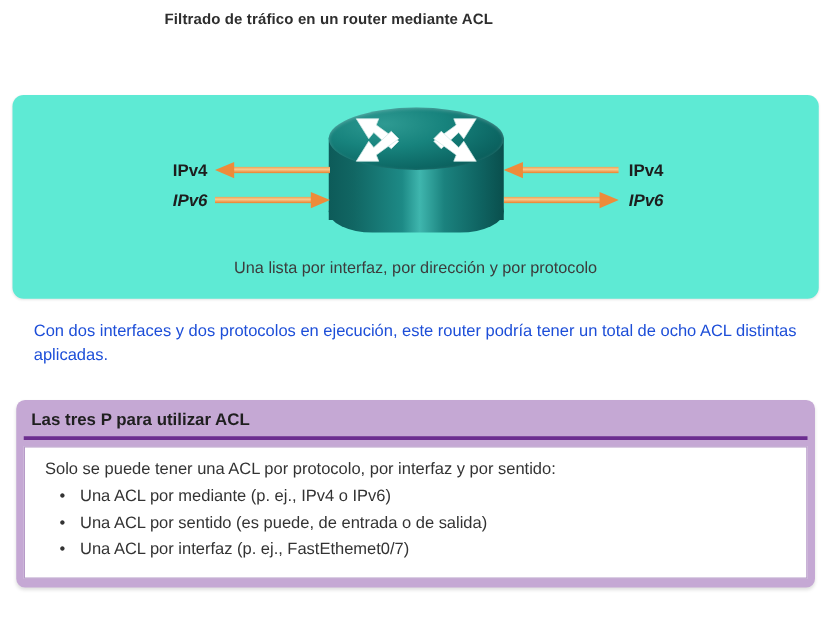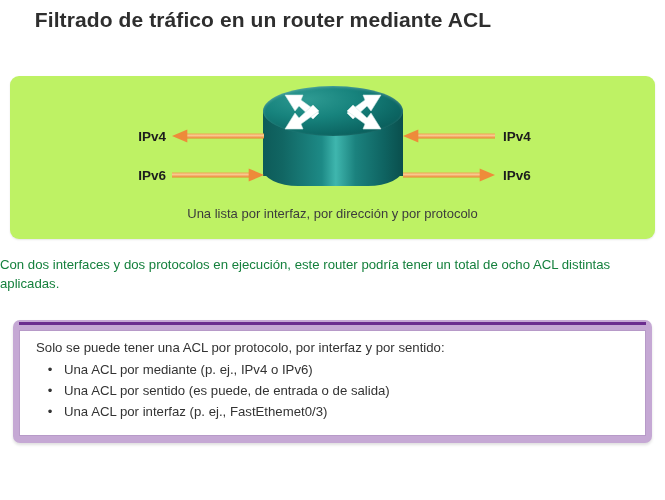--- a/index.html
+++ b/index.html
@@ -16,34 +16,34 @@
     position: relative;
   }
 
   
   .title {
     position: absolute;
     left: 0;
     top: 8px;
     width: 526px;
     text-align: center;
-    font-size: 21px;
+    font-size: 12px;
     font-weight: bold;
     color: #2e2e2e;
     letter-spacing: 0.1px;
   }
 
   
   .diagram-panel {
     position: absolute;
     left: 10px;
     top: 76px;
     width: 645px;
     height: 163px;
-    background: #bef264;
+    background: #5eead4;
     border-radius: 9px;
     box-shadow: 0 1px 2px rgba(0,0,0,0.10);
   }
 
   
   .router {
     position: absolute;
     left: 253px;
     top: 10px;
     width: 140px;
@@ -90,21 +90,21 @@
   }
 
   
   .flow {
     position: absolute;
     height: 18px;
     display: flex;
     align-items: center;
   }
   .flow-row-1 { top: 51px; }
-  .flow-row-2 { top: 90px; }
+  .flow-row-2 { top: 75px; font-style: italic; }
 
   .flow-left  { left: 118px; width: 136px; }
   .flow-right { left: 393px; width: 138px; }
 
   .flow-label {
     font-size: 13.5px;
     font-weight: bold;
     color: #1d1d1d;
     width: 38px;
     flex: none;
@@ -121,26 +121,26 @@
     top: 130px;
     width: 645px;
     text-align: center;
     font-size: 13px;
     color: #3c3c3c;
   }
 
   
   .paragraph {
     position: absolute;
-    left: 0;
+    left: 27px;
     top: 255px;
     width: 636px;
     font-size: 13.2px;
     line-height: 19px;
-    color: #15803d;
+    color: #1d4ed8;
   }
 
   
   .callout {
     position: absolute;
     left: 13px;
     top: 320px;
     width: 639px;
     background: #c5a8d4;
     border-radius: 7px;
@@ -282,31 +282,32 @@
     </span>
     <span class="flow-label right-side">IPv6</span>
   </div>
 
   <div class="panel-caption">Una lista por interfaz, por dirección y por protocolo</div>
 </div>
 
 <div class="paragraph">Con dos interfaces y dos protocolos en ejecución, este router podría tener un total de ocho ACL distintas aplicadas.</div>
 
 <div class="callout">
+  <div class="callout-header">Las tres P para utilizar ACL</div>
   <div class="callout-rule"></div>
   <div class="callout-body">
     <div class="callout-intro">Solo se puede tener una ACL por protocolo, por interfaz y por sentido:</div>
     <ul class="bullet-list">
       <li class="bullet-item">
         <span class="bullet-dot">•</span>
         <span class="bullet-text">Una ACL por mediante (p. ej., IPv4 o IPv6)</span>
       </li>
       <li class="bullet-item">
         <span class="bullet-dot">•</span>
         <span class="bullet-text">Una ACL por sentido (es puede, de entrada o de salida)</span>
       </li>
       <li class="bullet-item">
         <span class="bullet-dot">•</span>
-        <span class="bullet-text">Una ACL por interfaz (p. ej., FastEthemet0/3)</span>
+        <span class="bullet-text">Una ACL por interfaz (p. ej., FastEthemet0/7)</span>
       </li>
     </ul>
   </div>
 </div>
 
 </body></html>

